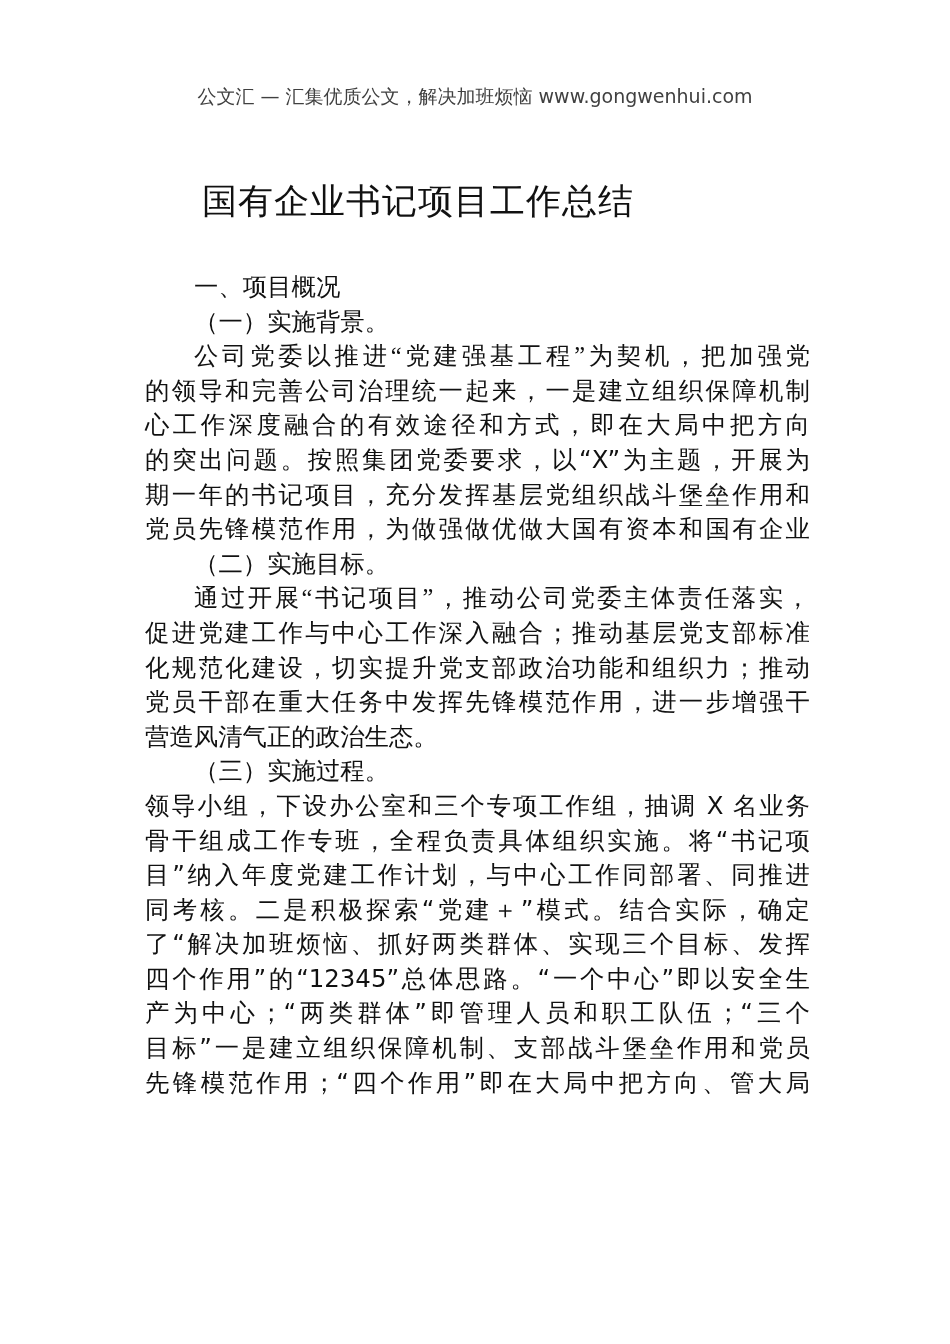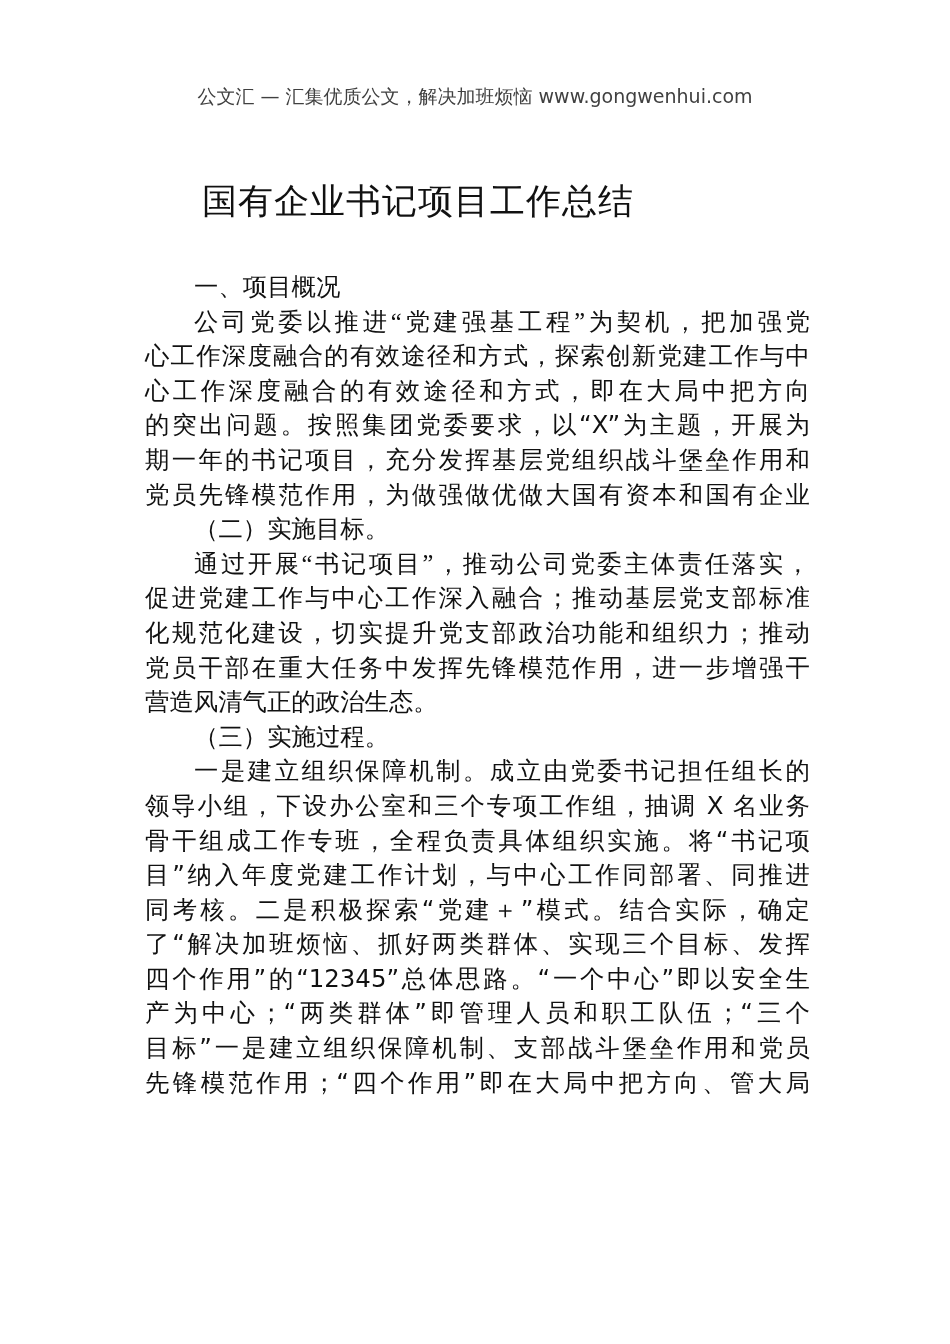--- a/index.html
+++ b/index.html
@@ -66,34 +66,34 @@
   </style>
 </head>
 <body>
 
 <div class="watermark">公文汇 — 汇集优质公文，解决加班烦恼 www.gongwenhui.com</div>
 
 <div class="title">国有企业书记项目工作总结</div>
 
 <div class="body-text">
   <span class="line indent heading-line">一、项目概况</span>
+  <span class="line indent heading-line">（一）实施背景。</span>
   <span class="line indent">公司党委以推进“党建强基工程”为契机，把加强党</span>
-  <span class="line">心工作深度融合的有效途径和方式，探索创新党建工作与中</span>
+  <span class="line">的领导和完善公司治理统一起来，一是建立组织保障机制</span>
   <span class="line">心工作深度融合的有效途径和方式，即在大局中把方向</span>
   <span class="line">的突出问题。按照集团党委要求，以“X”为主题，开展为</span>
   <span class="line">期一年的书记项目，充分发挥基层党组织战斗堡垒作用和</span>
   <span class="line">党员先锋模范作用，为做强做优做大国有资本和国有企业</span>
   <span class="line indent heading-line">（二）实施目标。</span>
   <span class="line indent">通过开展“书记项目”，推动公司党委主体责任落实，</span>
   <span class="line">促进党建工作与中心工作深入融合；推动基层党支部标准</span>
   <span class="line">化规范化建设，切实提升党支部政治功能和组织力；推动</span>
   <span class="line">党员干部在重大任务中发挥先锋模范作用，进一步增强干</span>
   <span class="line last">营造风清气正的政治生态。</span>
   <span class="line indent heading-line">（三）实施过程。</span>
-  <span class="line indent">一是建立组织保障机制。成立由党委书记担任组长的</span>
   <span class="line">领导小组，下设办公室和三个专项工作组，抽调 X 名业务</span>
   <span class="line">骨干组成工作专班，全程负责具体组织实施。将“书记项</span>
   <span class="line">目”纳入年度党建工作计划，与中心工作同部署、同推进</span>
   <span class="line">同考核。二是积极探索“党建＋”模式。结合实际，确定</span>
   <span class="line">了“解决加班烦恼、抓好两类群体、实现三个目标、发挥</span>
   <span class="line">四个作用”的“12345”总体思路。“一个中心”即以安全生</span>
   <span class="line">产为中心；“两类群体”即管理人员和职工队伍；“三个</span>
   <span class="line">目标”一是建立组织保障机制、支部战斗堡垒作用和党员</span>
   <span class="line">先锋模范作用；“四个作用”即在大局中把方向、管大局</span>
 </div>

